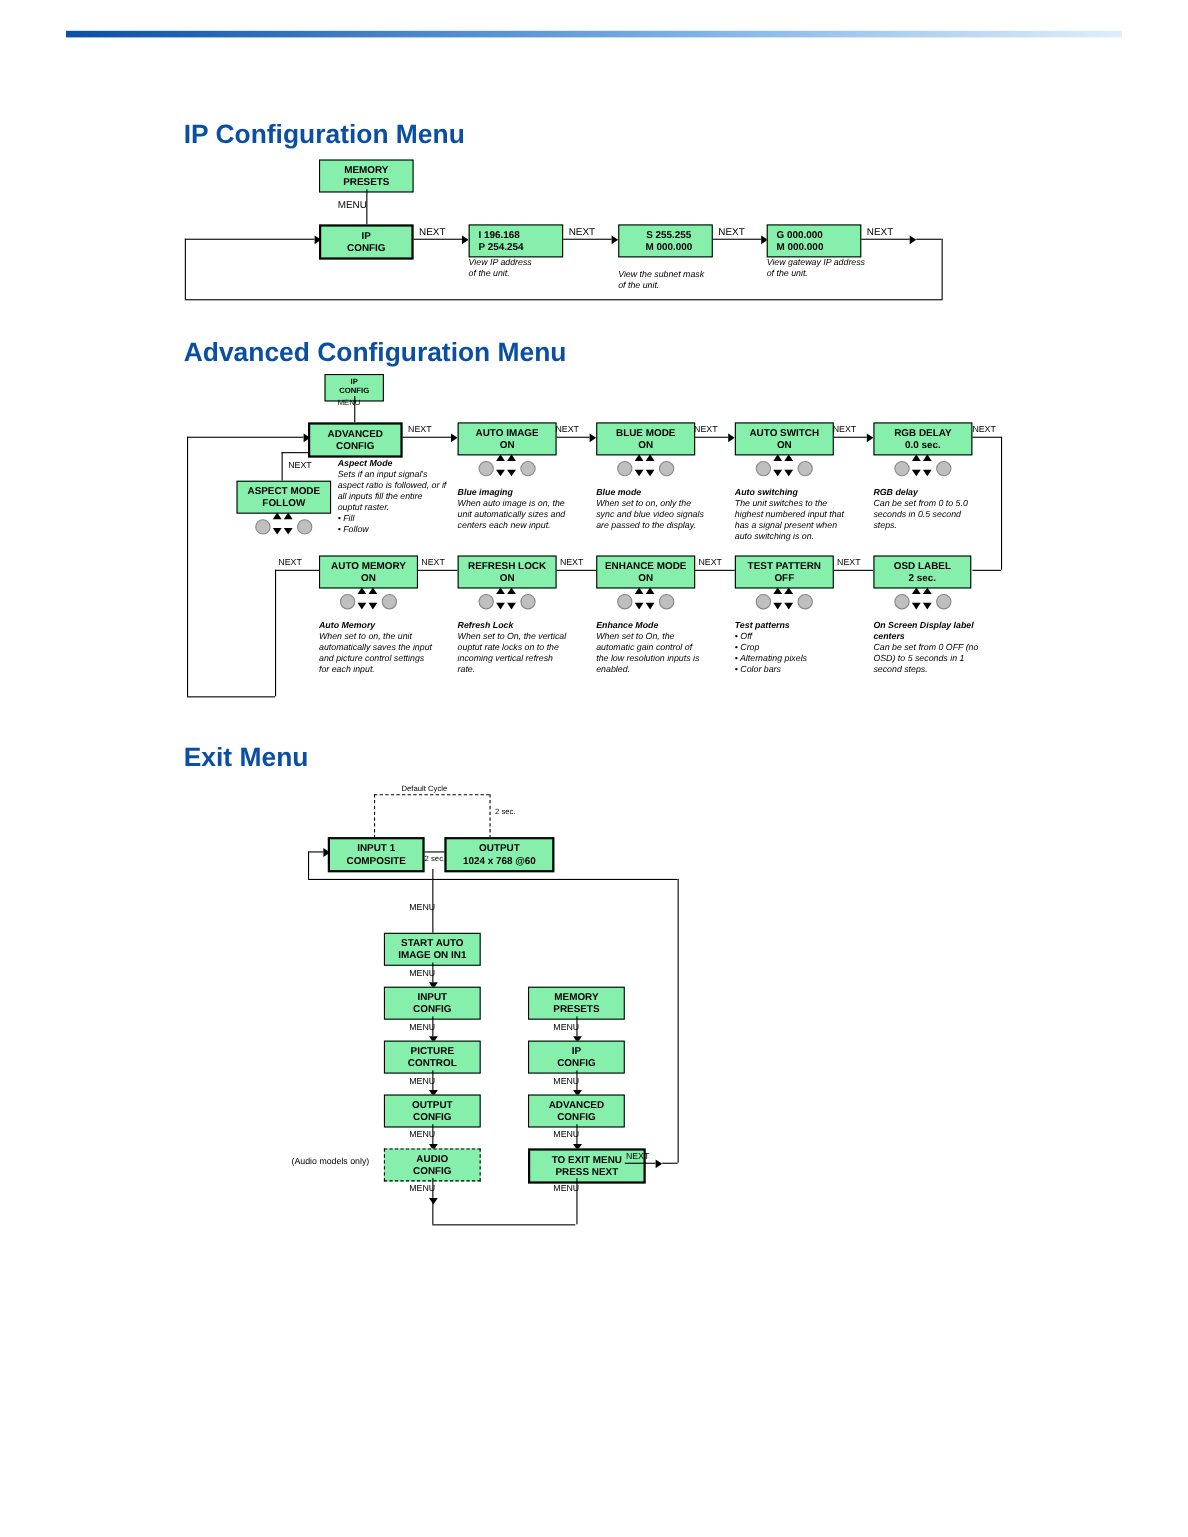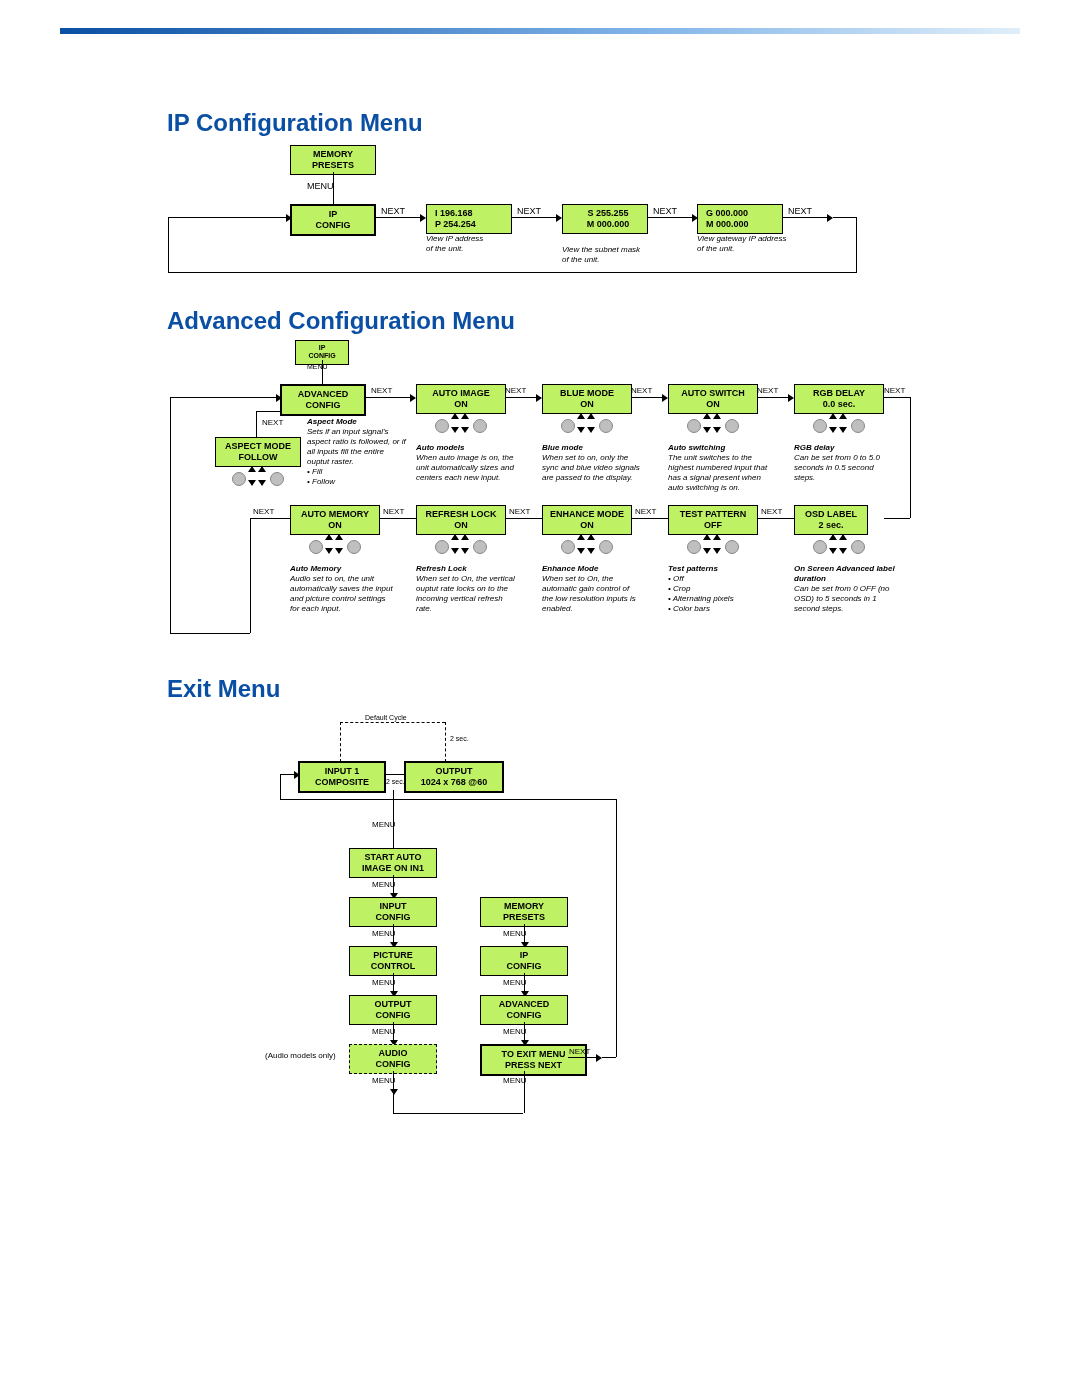--- a/index.html
+++ b/index.html
@@ -4,21 +4,21 @@
 <style>
   body { margin:0; padding:0; font-family: Arial, Helvetica, sans-serif; background:#fff; width:1080px; }
   .page { position:relative; width:1080px; height:1397px; }
   .topbar { position:absolute; top:28px; left:60px; right:60px; height:6px; background:linear-gradient(to right,#0a4fa3 0%,#7fb3e8 60%,#e0eef9 100%); }
   h1.section { font-family: Arial, Helvetica, sans-serif; font-weight:bold; color:#0a4fa3; font-size:24px; margin:0; }
   .h-ip   { position:absolute; top:109px; left:167px; }
   .h-adv  { position:absolute; top:307px; left:167px; }
   .h-exit { position:absolute; top:675px; left:167px; }
   .footer { position:absolute; bottom:40px; right:100px; font-size:18px; color:#0a4fa3; font-weight:bold; }
   .footer .pn { color:#000; margin-left:22px; }
-  .box { position:absolute; border:1.5px solid #000; background:#bef264; text-align:center; font-size:9px; font-weight:bold; line-height:1.2; padding:3px 2px; box-sizing:border-box; }
+  .box { position:absolute; border:1.5px solid #000; background:#86efac; text-align:center; font-size:9px; font-weight:bold; line-height:1.2; padding:3px 2px; box-sizing:border-box; }
   .thick { border-width:2.5px; }
   .lbl  { position:absolute; font-size:9px; color:#000; }
   .desc { position:absolute; font-size:8px; color:#000; line-height:1.25;font-style:italic; }
   .desc b { font-weight:bold; }
   .arr-r::after { content:""; position:absolute; right:-6px; top:50%; transform:translateY(-50%); border-left:6px solid #000; border-top:4px solid transparent; border-bottom:4px solid transparent; }
   .arr-d::after { content:""; position:absolute; left:50%; bottom:-6px; transform:translateX(-50%); border-top:6px solid #000; border-left:4px solid transparent; border-right:4px solid transparent; }
   .hline { position:absolute; height:1.2px; background:#000; }
   .vline { position:absolute; width:1.2px; background:#000; }
   .adjust { position:absolute; width:60px; height:24px; }
   .adjust .knob { position:absolute; width:12px; height:12px; border-radius:50%; background:#bfbfbf; border:1px solid #888; }
@@ -98,21 +98,21 @@
 
   <div class="box" style="top:384px; left:416px; width:90px;">AUTO IMAGE<br><off>    ON</off></div>
   <div class="adjust" style="top:413px; left:431px;">
       <div class="knob k1"></div>
       <div class="knob k2"></div>
       <div class="ar up1"></div>
       <div class="ar dn1"></div>
       <div class="ar up2"></div>
       <div class="ar dn2"></div>
     </div>
-  <div class="desc" style="top:443px; left:416px; width:100px;"><b>Auto models</b><br><span>When auto image is on, the unit automatically sizes and centers each new input.</span></div>
+  <div class="desc" style="top:443px; left:416px; width:100px;"><b>Blue imaging</b><br><span>When auto image is on, the unit automatically sizes and centers each new input.</span></div>
   <div class="hline arr-r" style="top:397px; left:506px; width:30px;"></div>
   <div class="lbl" style="top:386px; left:505px; font-size:8px;">NEXT</div>
 
   <div class="box" style="top:384px; left:542px; width:90px;">BLUE MODE<br><off>    ON</off></div>
   <div class="adjust" style="top:413px; left:557px;">
       <div class="knob k1"></div>
       <div class="knob k2"></div>
       <div class="ar up1"></div>
       <div class="ar dn1"></div>
       <div class="ar up2"></div>
@@ -152,21 +152,21 @@
 
   <div class="box" style="top:505px; left:290px; width:90px;">AUTO MEMORY<br><off>    ON</off></div>
   <div class="adjust" style="top:534px; left:305px;">
       <div class="knob k1"></div>
       <div class="knob k2"></div>
       <div class="ar up1"></div>
       <div class="ar dn1"></div>
       <div class="ar up2"></div>
       <div class="ar dn2"></div>
     </div>
-  <div class="desc" style="top:564px; left:290px; width:106px;"><b>Auto Memory</b><br><span>Audio set to on, the unit automatically saves the input and picture control settings for each input.</span></div>
+  <div class="desc" style="top:564px; left:290px; width:106px;"><b>Auto Memory</b><br><span>When set to on, the unit automatically saves the input and picture control settings for each input.</span></div>
   <div class="hline" style="top:518px; left:250px; width:40px;"></div>
   <div class="lbl" style="top:507px; left:253px; font-size:8px;">NEXT</div>
 
   <div class="hline" style="top:518px; left:380px; width:36px;"></div>
   <div class="lbl" style="top:507px; left:383px; font-size:8px;">NEXT</div>
 
   <div class="box" style="top:505px; left:416px; width:90px;">REFRESH LOCK<br><off>    ON</off></div>
   <div class="adjust" style="top:534px; left:431px;">
       <div class="knob k1"></div>
       <div class="knob k2"></div>
@@ -201,30 +201,30 @@
       <div class="ar up1"></div>
       <div class="ar dn1"></div>
       <div class="ar up2"></div>
       <div class="ar dn2"></div>
     </div>
   <div class="desc" style="top:564px; left:668px; width:100px;"><b>Test patterns</b><br><span>• Off<br>• Crop<br>• Alternating pixels<br>• Color bars</span></div>
 
   <div class="hline" style="top:518px; left:758px; width:36px;"></div>
   <div class="lbl" style="top:507px; left:761px; font-size:8px;">NEXT</div>
 
-  <div class="box" style="top:505px; left:794px; width:74px;">OSD LABEL<br>2 sec.</div>
+  <div class="box" style="top:505px; left:794px; width:89px;">OSD LABEL<br>2 sec.</div>
   <div class="adjust" style="top:534px; left:809px;">
       <div class="knob k1"></div>
       <div class="knob k2"></div>
       <div class="ar up1"></div>
       <div class="ar dn1"></div>
       <div class="ar up2"></div>
       <div class="ar dn2"></div>
     </div>
-  <div class="desc" style="top:564px; left:794px; width:110px;"><b>On Screen Advanced label duration</b><br><span>Can be set from 0 OFF (no OSD) to 5 seconds in 1 second steps.</span></div>
+  <div class="desc" style="top:564px; left:794px; width:110px;"><b>On Screen Display label centers</b><br><span>Can be set from 0 OFF (no OSD) to 5 seconds in 1 second steps.</span></div>
 
   <div class="vline" style="top:518px; left:250px; height:115px;"></div>
   <div class="hline" style="top:633px; left:170px; width:80px;"></div>
   <div class="vline" style="top:397px; left:170px; height:236px;"></div>
   <div class="hline arr-r" style="top:397px; left:170px; width:106px;"></div>
 
   <div style="position:absolute; top:722px; left:340px; width:105px; height:1px; border-top:1px dashed #000;"></div>
   <div style="position:absolute; top:722px; left:340px; width:1px; height:40px; border-left:1px dashed #000;"></div>
   <div style="position:absolute; top:722px; left:445px; width:1px; height:40px; border-left:1px dashed #000;"></div>
   <div class="lbl" style="top:714px; left:365px; font-size:7px;">Default Cycle</div>

